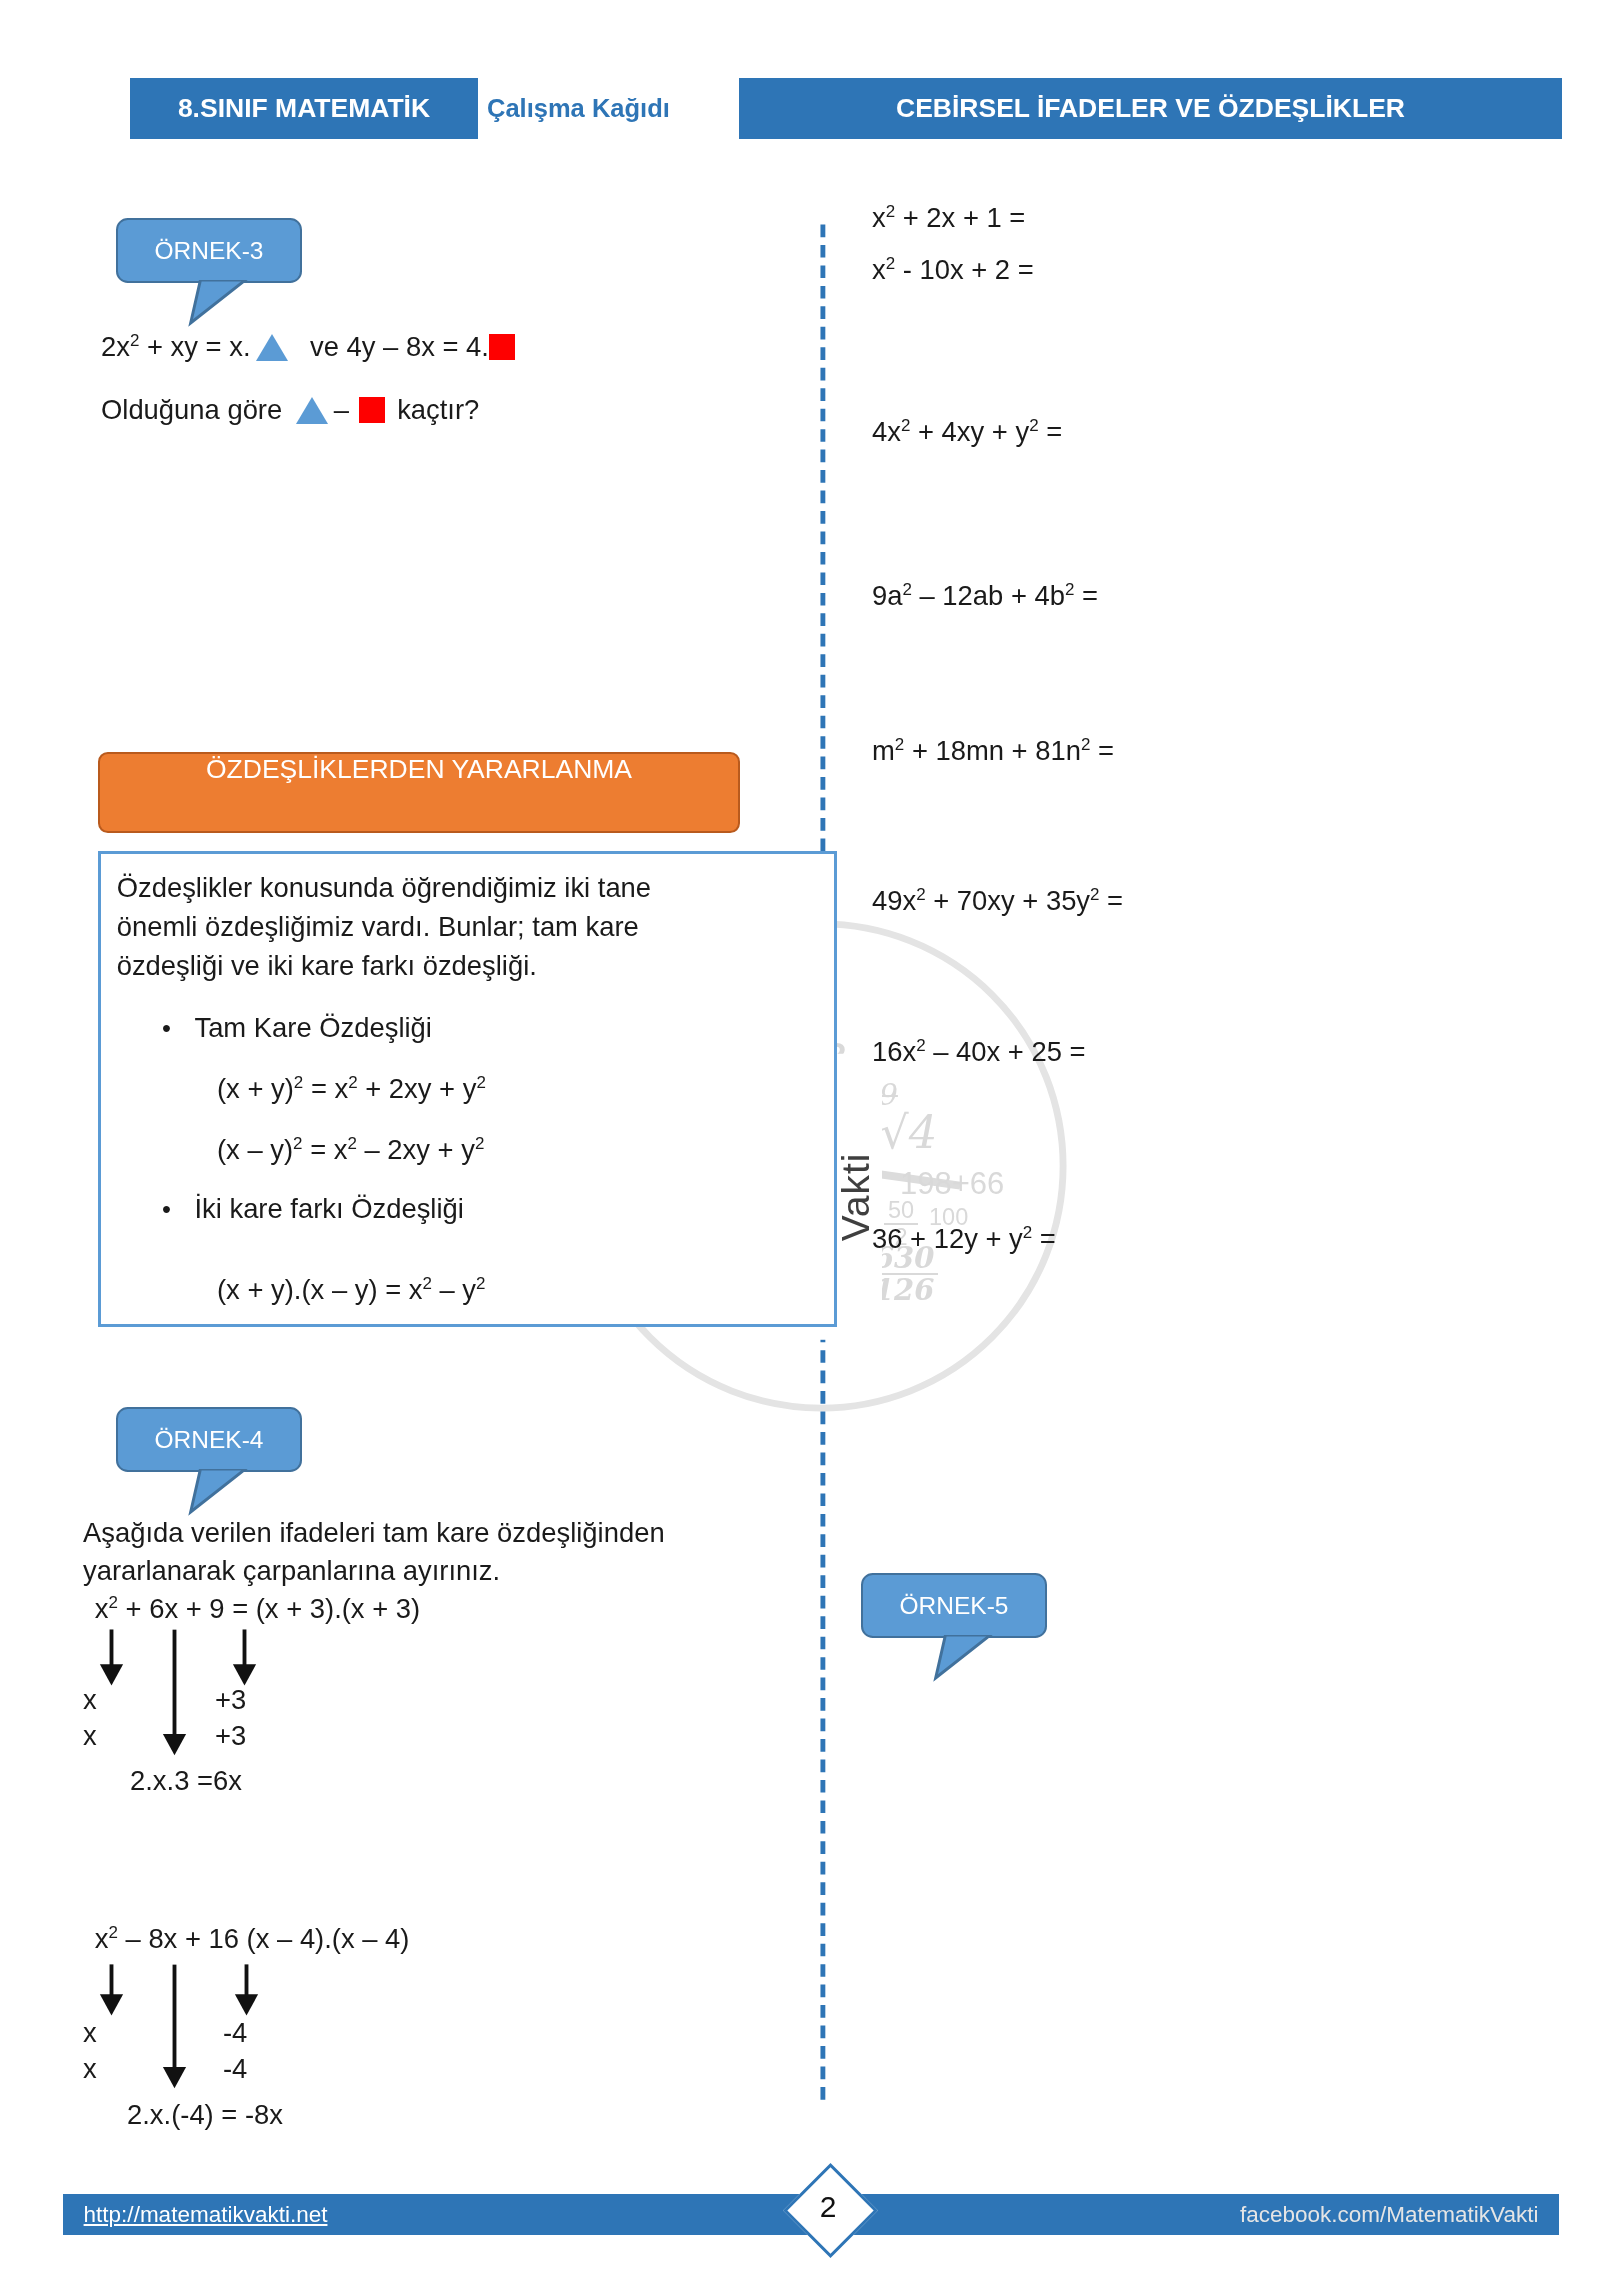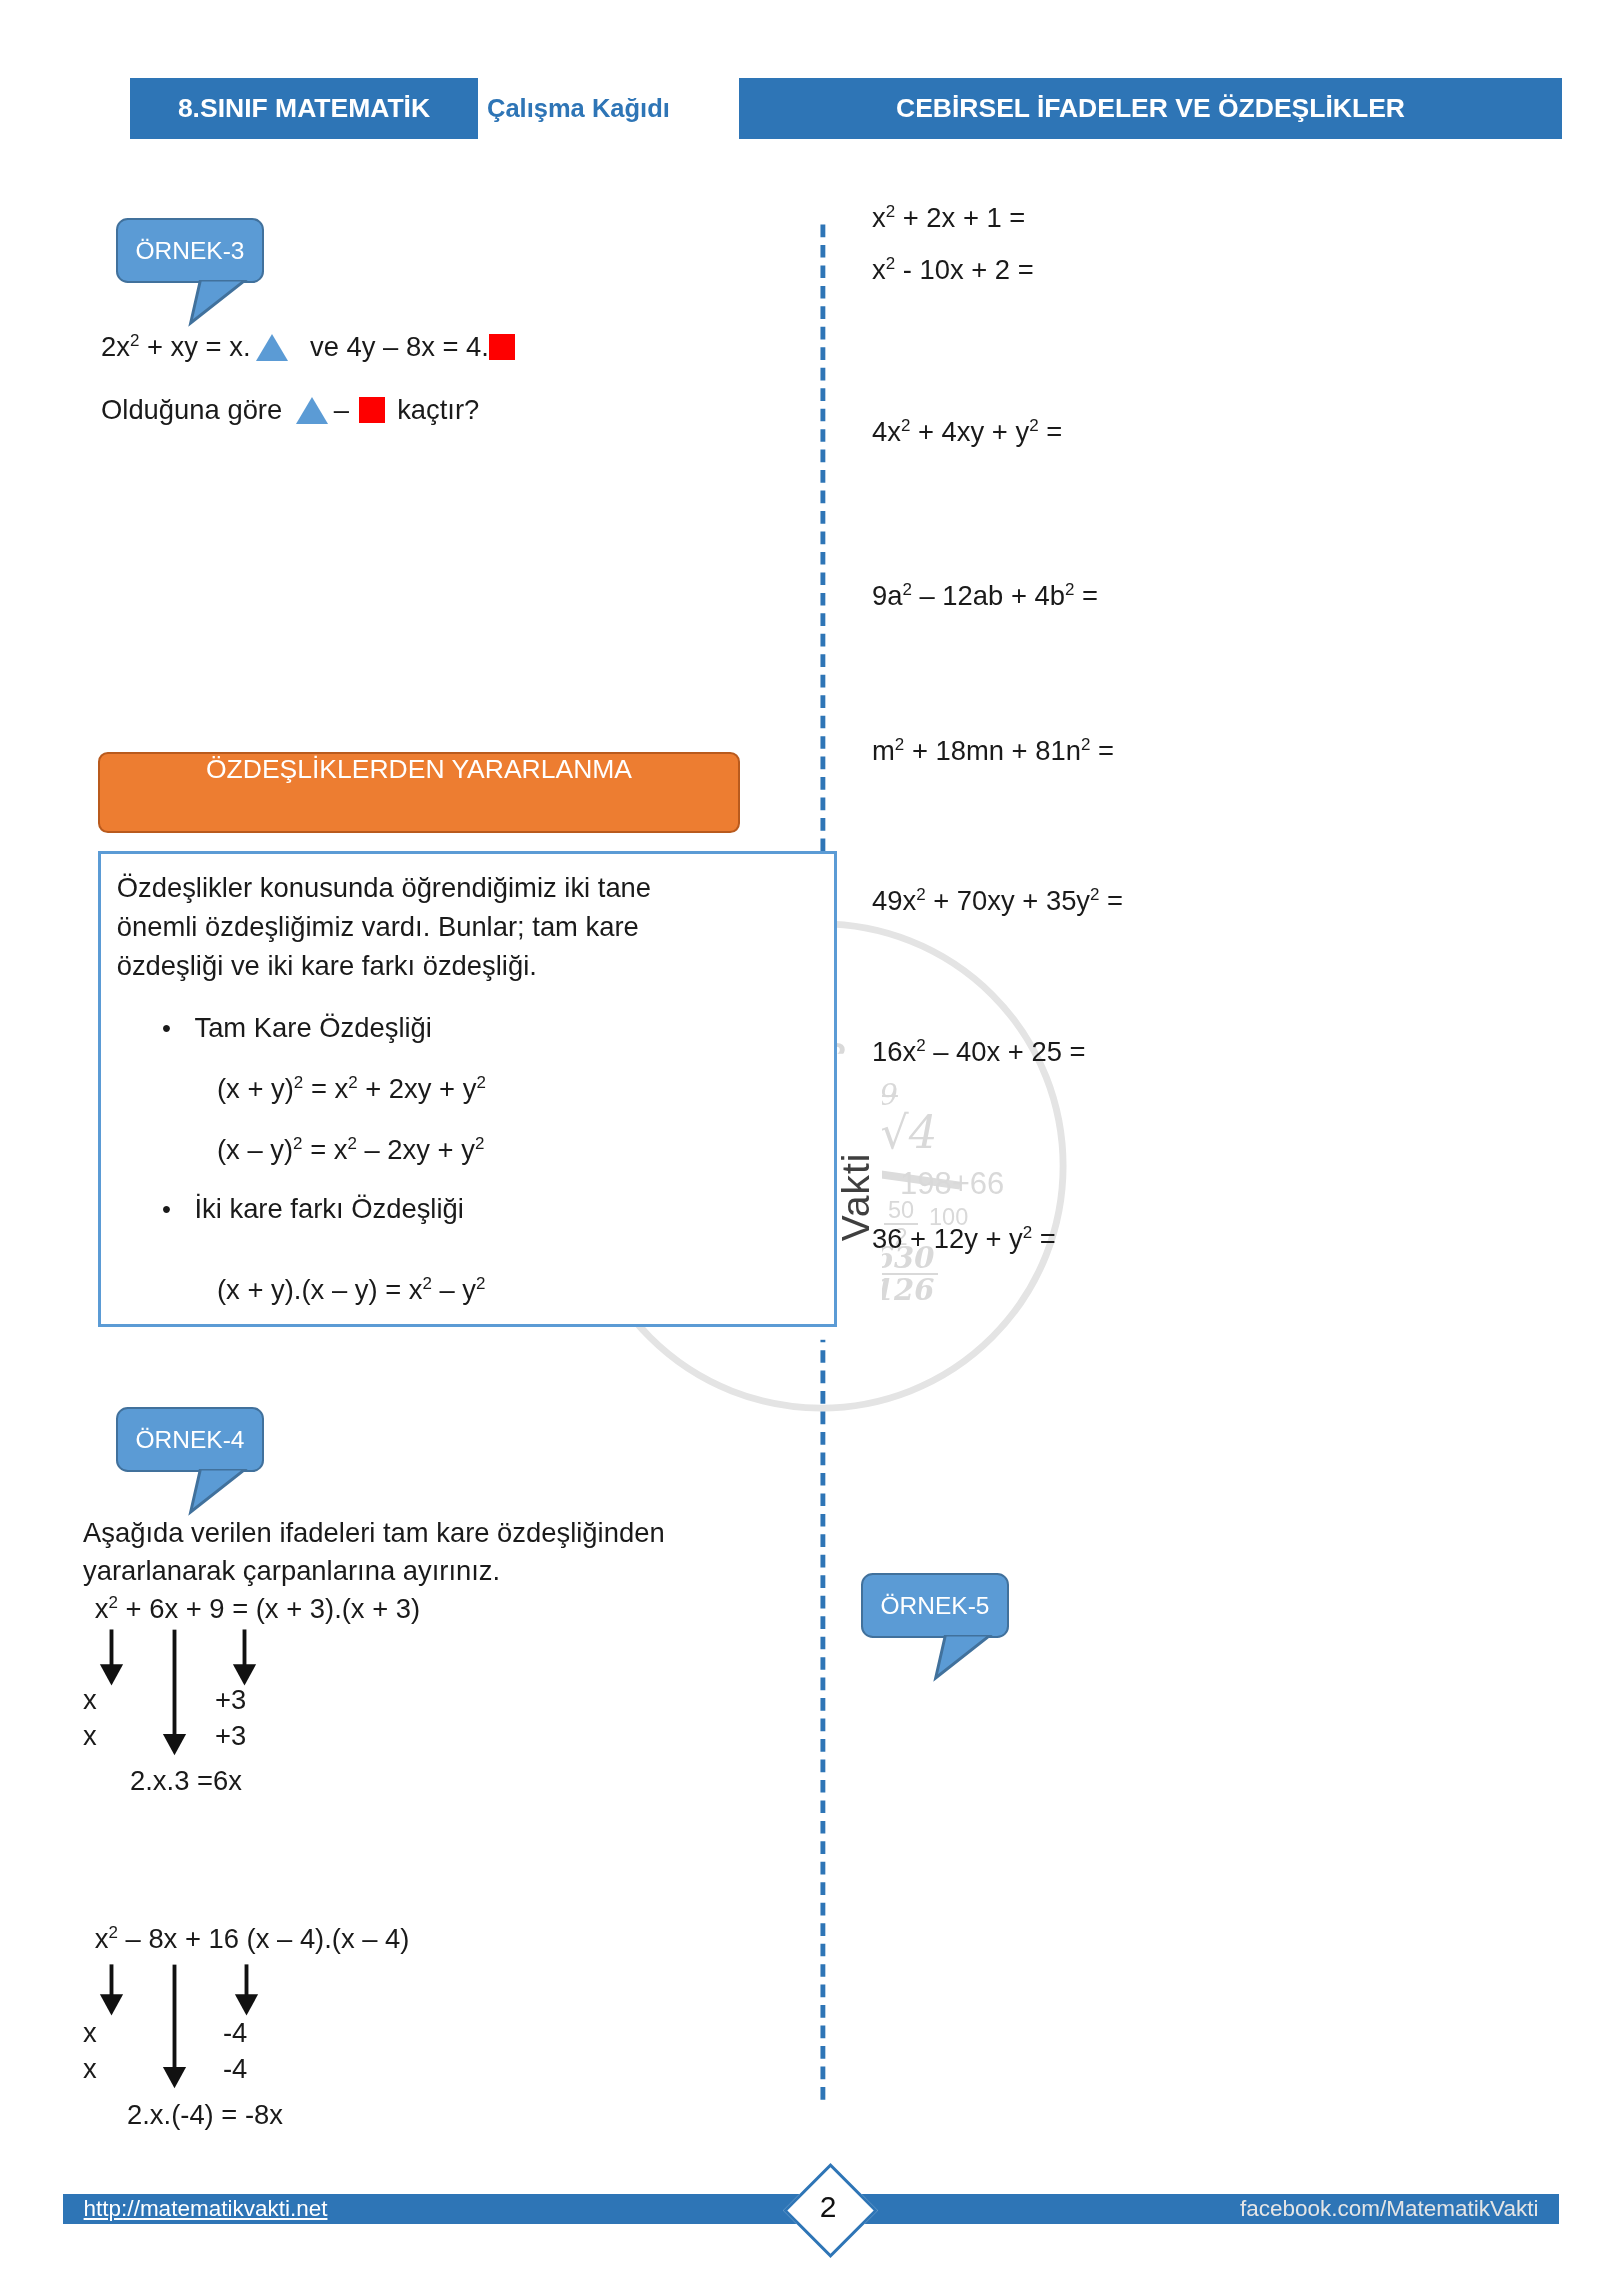--- a/index.html
+++ b/index.html
@@ -10,21 +10,21 @@
 
   
   .hdr-box{background:#2E75B6;color:#fff;font-weight:bold;font-size:26.5px;
            display:flex;align-items:center;justify-content:center;}
   .hdr-left{left:98px;top:78px;width:348px;height:61px;margin-left:32px;}
   .hdr-right{left:739px;top:78px;width:823px;height:61px;}
   .hdr-mid{left:487px;top:78px;height:61px;display:flex;align-items:center;
            color:#2E75B6;font-weight:bold;font-size:25.5px;}
 
   
-  .bubble{width:148px;height:65px;background:#5B9BD5;border:2.9px solid #41719C;border-radius:11.8px;
+  .bubble{width:186px;height:65px;background:#5B9BD5;border:2.9px solid #41719C;border-radius:11.8px;
           color:#fff;font-size:24.5px;display:flex;align-items:center;justify-content:center;
           box-sizing:border-box;z-index:6;}
   .bubble .tail{position:absolute;left:59px;top:60px;}
   .bub3{left:116px;top:218px;}
   .bub4{left:116px;top:1407px;}
   .bub5{left:861px;top:1573px;}
 
   
   .mathline{font-size:27.4px;display:flex;align-items:center;z-index:5;}
   .ex3-l1{left:101px;top:331px;}
@@ -84,21 +84,21 @@
   .ws6{left:900px;top:1166px;font-size:31px;}
   .ws7{left:684px;top:1208px;font-size:41px;}
   .wf2{left:884px;top:1198px;font-size:23.5px;}
   .ws8{left:929px;top:1204px;font-size:23.5px;}
   .ws9{left:747px;top:1256px;font-size:20.6px;}
   .wf3{left:870px;top:1243px;font-size:29px;font-weight:bold;}
   .wf4{left:784px;top:1266px;font-size:23.5px;}
   .wf5{left:825px;top:1260px;font-size:25.5px;}
 
   
-  .footer-bar{left:63px;top:2194px;width:1496px;height:30px;background:#2E75B6;z-index:5;
+  .footer-bar{left:63px;top:2194px;width:1496px;height:41px;background:#2E75B6;z-index:5;
               display:flex;align-items:center;justify-content:space-between;padding:0 20.6px;box-sizing:border-box;}
   .footer-link{color:#fff;font-size:22.5px;text-decoration:underline;}
   .footer-right{color:#e5e5e5;font-size:22.5px;}
   .diamond{left:797px;top:2177px;width:61px;height:61px;background:#fff;border:3.9px solid #2E75B6;
            transform:rotate(45deg);z-index:6;}
   .pagenum{left:787px;top:2190px;width:82px;text-align:center;font-size:30px;color:#111;z-index:7;}
 </style>
 </head>
 <body>
 

